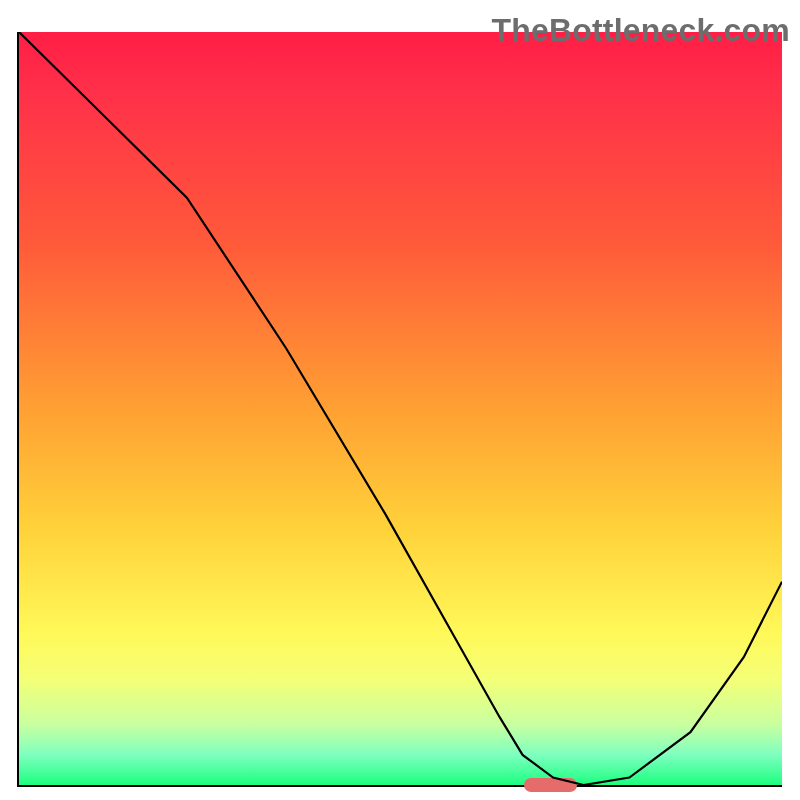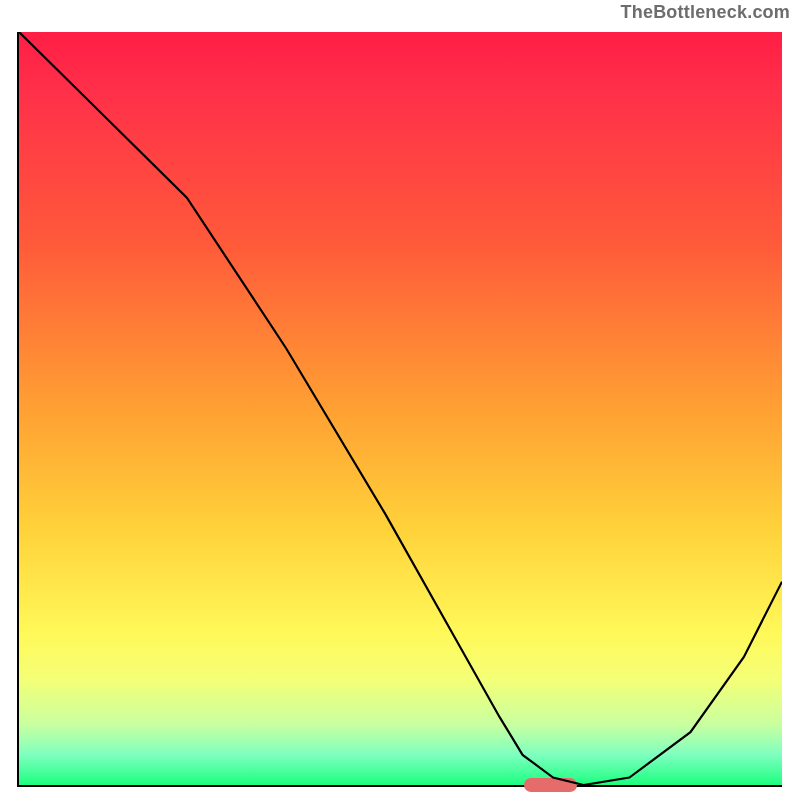--- a/index.html
+++ b/index.html
@@ -11,23 +11,23 @@
     background: #ffffff;
     font-family: Arial, Helvetica, sans-serif;
   }
   .wrap {
     position: relative;
     width: 800px;
     height: 800px;
   }
   .watermark {
     position: absolute;
-    top: 2px;
+    top: 12px;
     right: 10px;
-    font-size: 18px;
+    font-size: 32px;
     font-weight: 600;
     color: #6d6d6d;
     letter-spacing: 0.2px;
     z-index: 30;
   }
   .plot-area {
     position: absolute;
     left: 17px;
     top: 32px;
     width: 765px;

